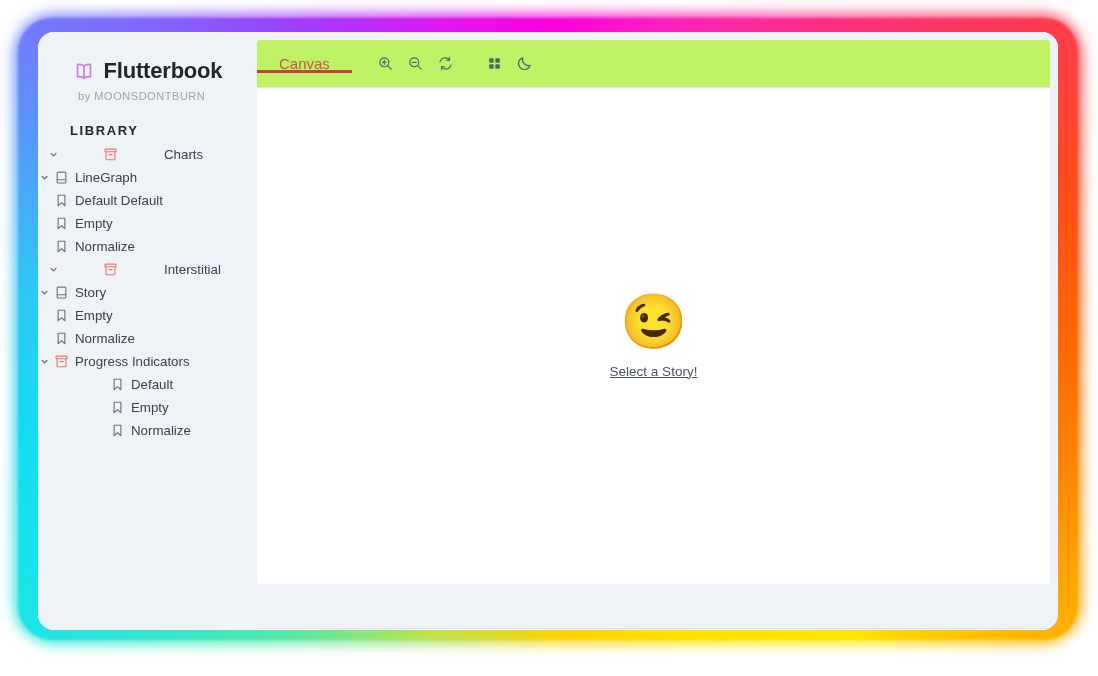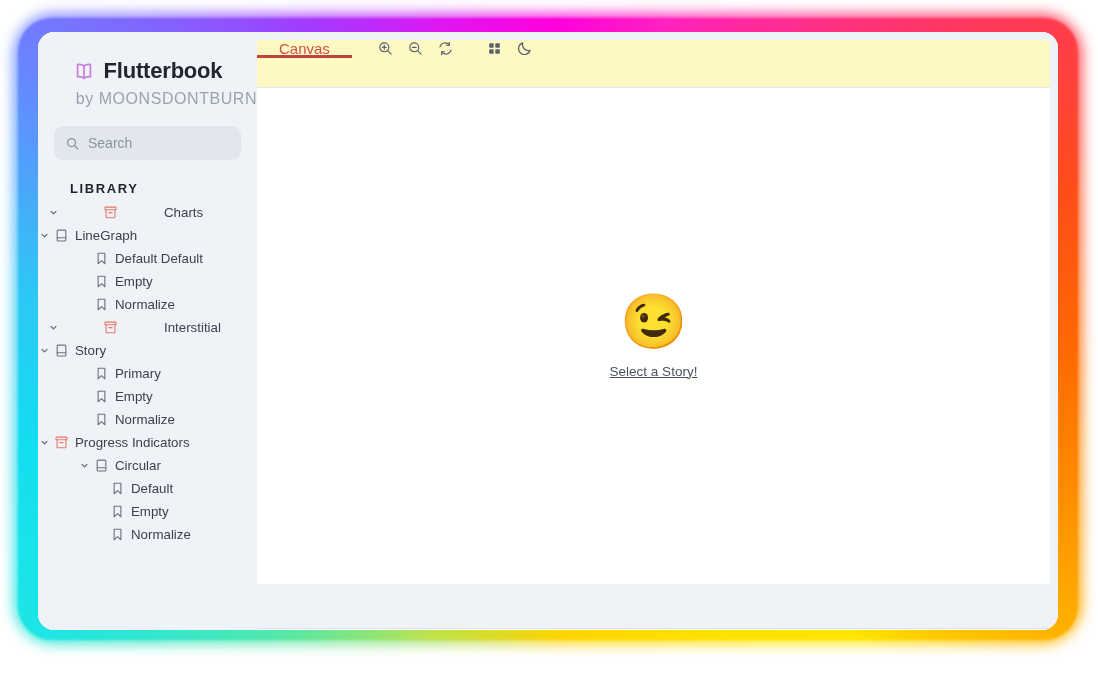--- a/index.html
+++ b/index.html
@@ -109,25 +109,26 @@
     padding-top: 26px;
   }
   .brand-icon { width: 22px; height: 22px; display: block; }
   .brand-text {
     font-size: 22px;
     font-weight: 600;
     color: #22252b;
     letter-spacing: -0.2px;
   }
   .brand-sub {
-    text-align: right;
-    font-size: 16px;
+    text-align: left;
+    font-size: 11px;
     color: #9aa3b0;
     letter-spacing: 0.55px;
     margin-top: 6px;
+    margin-left: 40px;
   }
 
   .search-wrap {
     margin: 18px 16px 0 16px;
     height: 34px;
     background: #e2e6ed;
     border-radius: 9px;
     display: flex;
     align-items: center;
     padding: 0 11px;
@@ -180,21 +181,21 @@
   .t-icon {
     width: 15px;
     height: 15px;
     flex-shrink: 0;
     margin: 0 6px 0 3px;
     display: block;
   }
 
   .d0 { padding-left: 9px; gap: 40px; }
   .d1 { }
-  .d2 { padding-left: 40px; }
+  .d2 { }
   .d3 { padding-left: 56px; }
 
   
   #main {
     flex: 1;
     height: 100%;
     background: #eff2f7;
     padding: 0;
     position: relative;
     display: flex;
@@ -211,23 +212,23 @@
     border-radius: 3px;
     display: flex;
     flex-direction: column;
     overflow: hidden;
   }
 
   .toolbar {
     height: 48px;
     flex-shrink: 0;
     display: flex;
-    align-items: flex-start;
+    align-items: center;
     border-bottom: 1px solid #e3e6eb;
-    background: #fef9c3;
+    background: #bef264;
   }
 
   .tab {
     display: flex;
     align-items: center;
     padding: 0 22px;
     font-size: 15px;
     color: #4a5160;
     cursor: pointer;
     position: relative;
@@ -314,29 +315,20 @@
             <path d="M12 6.5 C10.4 5.0 7.9 4.6 5 4.8 L5 18.2 C7.9 18.0 10.4 18.4 12 19.9"></path>
             <path d="M12 6.5 C13.6 5.0 16.1 4.6 19 4.8 L19 18.2 C16.1 18.0 13.6 18.4 12 19.9"></path>
             <path d="M12 6.5 L12 19.9"></path>
           </svg>
         </span>
         <span class="brand-text">Flutterbook</span>
       </div>
 
       <div class="brand-sub">by MOONSDONTBURN</div>
 
-      <div class="search-wrap">
-        <span style="display:flex;">
-          <svg width="15" height="15" viewBox="0 0 24 24" fill="none" stroke="#8d94a2" stroke-width="2.1" stroke-linecap="round">
-            <circle cx="10.5" cy="10.5" r="6.4"></circle>
-            <path d="M15.4 15.4 L20.3 20.3"></path>
-          </svg>
-        </span>
-        <input class="search-input" type="text" placeholder="Search" style="">
-      </div>
 
       <div class="section-title">LIBRARY</div>
 
       <div class="tree" id="tree">
           <div class="tree-row d0">
             <span class="chev">
               <svg viewBox="0 0 24 24" width="11" height="11" fill="none" stroke="#5a6170" stroke-width="2.4" stroke-linecap="round" stroke-linejoin="round">
                 <path d="M6.5 9.5 L12 15 L17.5 9.5"></path>
               </svg>
             </span>
@@ -403,27 +395,20 @@
                 <rect x="5.1" y="3.3" width="13.8" height="17.4" rx="1.5"></rect>
                 <path d="M5.1 15.6 L18.9 15.6"></path>
               </svg></span>
             <span>Story</span>
           </div>
           <div class="tree-row d2">
             <span class="chev-spacer"></span>
             <span class="t-icon"><svg viewBox="0 0 24 24" width="15" height="15" fill="none" stroke-width="1.8" stroke-linecap="round" stroke-linejoin="round" stroke="#6d7480">
                 <path d="M6.6 3.6 L17.4 3.6 L17.4 20.4 L12 15.4 L6.6 20.4 Z"></path>
               </svg></span>
-            <span>Primary</span>
-          </div>
-          <div class="tree-row d2">
-            <span class="chev-spacer"></span>
-            <span class="t-icon"><svg viewBox="0 0 24 24" width="15" height="15" fill="none" stroke-width="1.8" stroke-linecap="round" stroke-linejoin="round" stroke="#6d7480">
-                <path d="M6.6 3.6 L17.4 3.6 L17.4 20.4 L12 15.4 L6.6 20.4 Z"></path>
-              </svg></span>
             <span>Empty</span>
           </div>
           <div class="tree-row d2">
             <span class="chev-spacer"></span>
             <span class="t-icon"><svg viewBox="0 0 24 24" width="15" height="15" fill="none" stroke-width="1.8" stroke-linecap="round" stroke-linejoin="round" stroke="#6d7480">
                 <path d="M6.6 3.6 L17.4 3.6 L17.4 20.4 L12 15.4 L6.6 20.4 Z"></path>
               </svg></span>
             <span>Normalize</span>
           </div>
           <div class="tree-row d1">
@@ -431,32 +416,20 @@
               <svg viewBox="0 0 24 24" width="11" height="11" fill="none" stroke="#5a6170" stroke-width="2.4" stroke-linecap="round" stroke-linejoin="round">
                 <path d="M6.5 9.5 L12 15 L17.5 9.5"></path>
               </svg>
             </span>
             <span class="t-icon"><svg viewBox="0 0 24 24" width="15" height="15" fill="none" stroke-width="1.8" stroke-linecap="round" stroke-linejoin="round" stroke="#e8796b">
                 <rect x="3.2" y="3.4" width="17.6" height="4.2" rx="1"></rect>
                 <path d="M4.9 7.8 L4.9 19.2 A1.2 1.2 0 0 0 6.1 20.4 L17.9 20.4 A1.2 1.2 0 0 0 19.1 19.2 L19.1 7.8"></path>
                 <path d="M9.6 12.2 L14.4 12.2"></path>
               </svg></span>
             <span>Progress Indicators</span>
-          </div>
-          <div class="tree-row d2">
-            <span class="chev">
-              <svg viewBox="0 0 24 24" width="11" height="11" fill="none" stroke="#5a6170" stroke-width="2.4" stroke-linecap="round" stroke-linejoin="round">
-                <path d="M6.5 9.5 L12 15 L17.5 9.5"></path>
-              </svg>
-            </span>
-            <span class="t-icon"><svg viewBox="0 0 24 24" width="15" height="15" fill="none" stroke-width="1.8" stroke-linecap="round" stroke-linejoin="round" stroke="#6d7480">
-                <rect x="5.1" y="3.3" width="13.8" height="17.4" rx="1.5"></rect>
-                <path d="M5.1 15.6 L18.9 15.6"></path>
-              </svg></span>
-            <span>Circular</span>
           </div>
           <div class="tree-row d3">
             <span class="chev-spacer"></span>
             <span class="t-icon"><svg viewBox="0 0 24 24" width="15" height="15" fill="none" stroke-width="1.8" stroke-linecap="round" stroke-linejoin="round" stroke="#6d7480">
                 <path d="M6.6 3.6 L17.4 3.6 L17.4 20.4 L12 15.4 L6.6 20.4 Z"></path>
               </svg></span>
             <span>Default</span>
           </div>
           <div class="tree-row d3">
             <span class="chev-spacer"></span>

